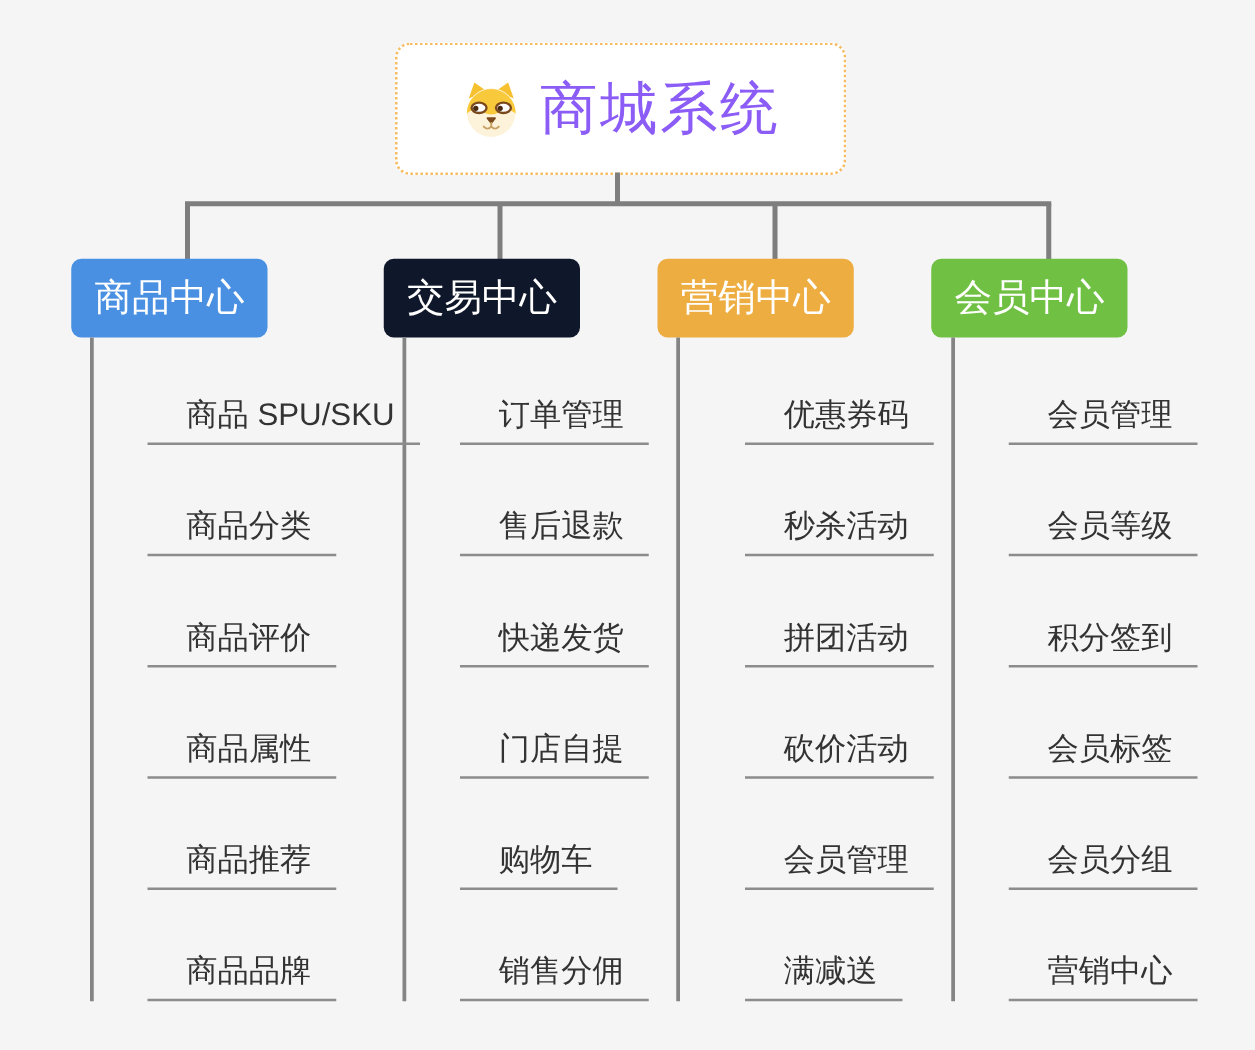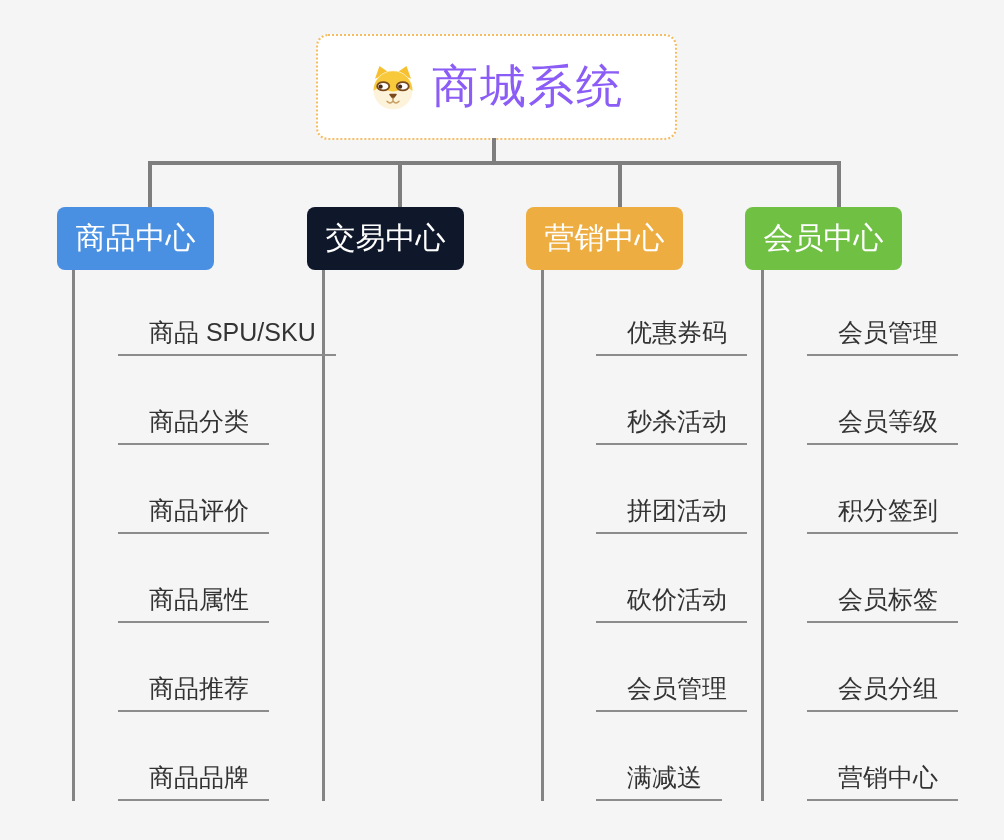--- a/index.html
+++ b/index.html
@@ -89,20 +89,40 @@
         <span class="item">商品属性</span>
       </div>
     <div class="slot">
         <span class="item">商品推荐</span>
       </div>
     <div class="slot">
         <span class="item">商品品牌</span>
       </div>
   </div>
 
+  <div class="children c2">
+    <div class="slot">
+        <span class="item">订单管理</span>
+      </div>
+    <div class="slot">
+        <span class="item">售后退款</span>
+      </div>
+    <div class="slot">
+        <span class="item">快递发货</span>
+      </div>
+    <div class="slot">
+        <span class="item">门店自提</span>
+      </div>
+    <div class="slot">
+        <span class="item">购物车</span>
+      </div>
+    <div class="slot">
+        <span class="item">销售分佣</span>
+      </div>
+  </div>
 
   <div class="children c3">
     <div class="slot">
         <span class="item">优惠券码</span>
       </div>
     <div class="slot">
         <span class="item">秒杀活动</span>
       </div>
     <div class="slot">
         <span class="item">拼团活动</span>

